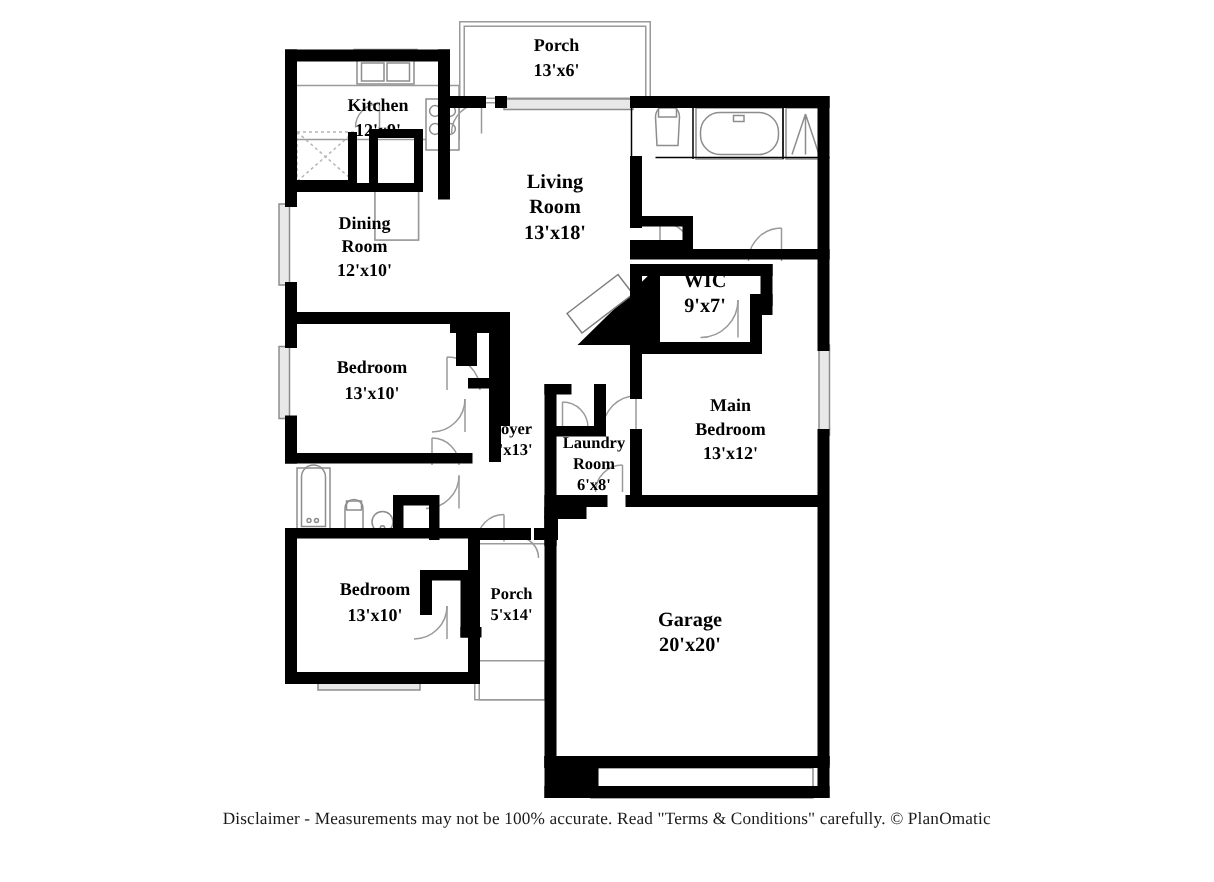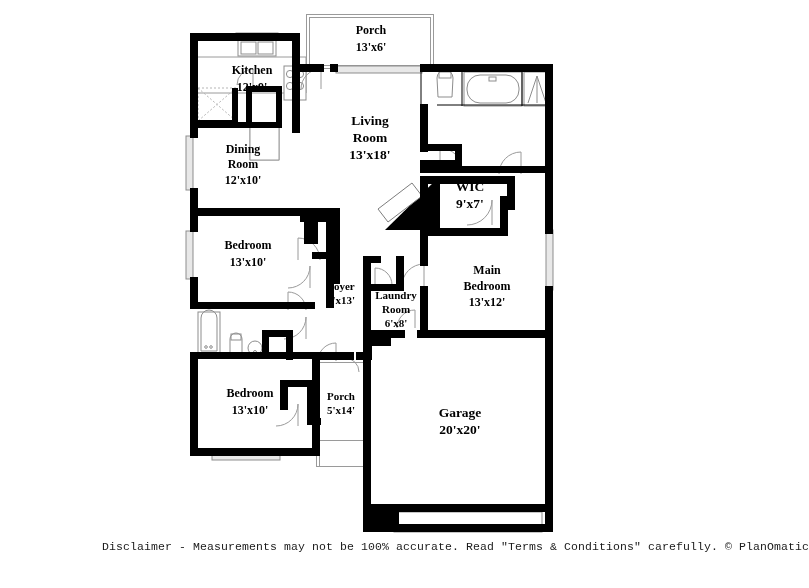--- a/index.html
+++ b/index.html
@@ -43,22 +43,22 @@
   .window   { fill: #e8e8e8; stroke: #8d8d8d; stroke-width: 1; }
   .doorarc  { fill: none; stroke: #9a9a9a; stroke-width: 1; }
   .doorleaf { fill: none; stroke: #9a9a9a; stroke-width: 1; }
   .counter  { fill: #ffffff; stroke: #9a9a9a; stroke-width: 1; }
   .dash     { fill: none; stroke: #b5b5b5; stroke-width: 1; stroke-dasharray: 2 2; }
   #disclaimer {
     position: absolute;
     left: 0;
     top: 540px;
     width: 809px;
-    text-align: right;
-    font-family: Liberation Mono, monospace;
+    text-align: center;
+    font-family: Liberation Serif, serif;
     font-size: 11.5px;
     color: #1a1a1a;
     letter-spacing: 0.1px;
   }
 </style>
 </head>
 <body>
 
 <div id="plan-wrap">
 

